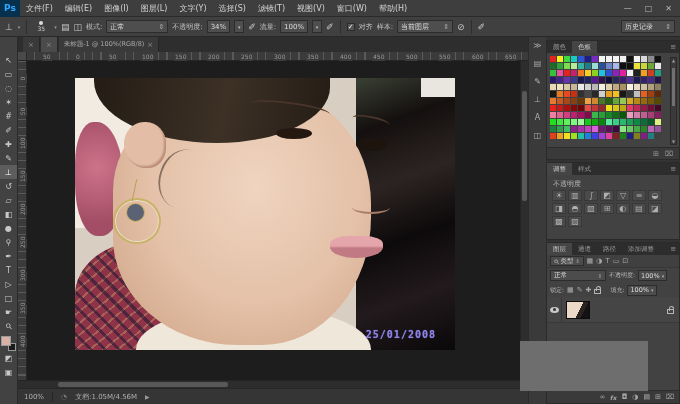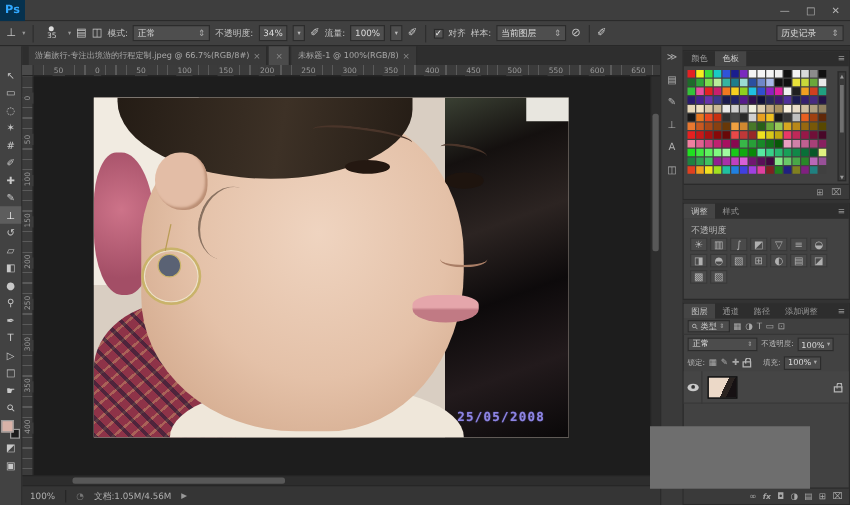--- a/index.html
+++ b/index.html
@@ -179,20 +179,32 @@
   
   .gray-overlay { position:absolute; left:520px; top:341px; width:128px; height:50px; background:#6e6e6e; z-index:10; }
 </style>
 </head>
 <body>
 
 <div class="app">
 
   <div class="menubar">
     <div class="ps-logo">Ps</div>
+    <div id="menu-items" style="display:flex;">
+        <span class="menu-item">文件(F)</span>
+        <span class="menu-item">编辑(E)</span>
+        <span class="menu-item">图像(I)</span>
+        <span class="menu-item">图层(L)</span>
+        <span class="menu-item">文字(Y)</span>
+        <span class="menu-item">选择(S)</span>
+        <span class="menu-item">滤镜(T)</span>
+        <span class="menu-item">视图(V)</span>
+        <span class="menu-item">窗口(W)</span>
+        <span class="menu-item">帮助(H)</span>
+      </div>
     <div class="win-controls">
         <span class="win-btn">—</span>
         <span class="win-btn">□</span>
         <span class="win-btn">✕</span>
       </div>
   </div>
 
   <div class="optionsbar">
     <span class="opt-icon">⊥</span>
     <span class="opt-caret">▾</span>
@@ -302,21 +314,20 @@
       <div class="color-chips">
         <div class="bg-chip" style="background: rgb(28, 28, 28);"></div>
         <div class="fg-chip" style="background: rgb(216, 178, 168);"></div>
       </div>
       <div class="tool">◩</div>
       <div class="tool">▣</div>
     </div>
 
   <div class="tabbar" id="tabbar">
       <div class="doc-tab">
-        <span>游遍旅行-专注出境游的行程定制.jpeg @ 66.7%(RGB/8#)</span>
         <span class="tab-close">×</span>
       </div>
       <div class="doc-tab active">
         <span class="tab-close">×</span>
       </div>
       <div class="doc-tab">
         <span>未标题-1 @ 100%(RGB/8)</span>
         <span class="tab-close">×</span>
       </div>
     </div>
@@ -365,21 +376,21 @@
       <div class="ph ph-wisp"></div>
       <div class="ph ph-brow1"></div>
       <div class="ph ph-brow2"></div>
       <div class="ph ph-eye1"></div>
       <div class="ph ph-eye2"></div>
       <div class="ph ph-nose"></div>
       <div class="ph ph-lips"></div>
       <div class="ph ph-earring"></div>
       <div class="ph ph-bead"></div>
       <div class="ph ph-hook"></div>
-      <div class="ph ph-date">25/05/2008</div>
+      <div class="ph ph-date">25/01/2008</div>
     </div>
   </div>
   <div class="vscroll">
       <div class="thumb"></div>
     </div>
   <div class="hscroll">
       <div class="thumb"></div>
     </div>
 
   <div class="statusbar">

